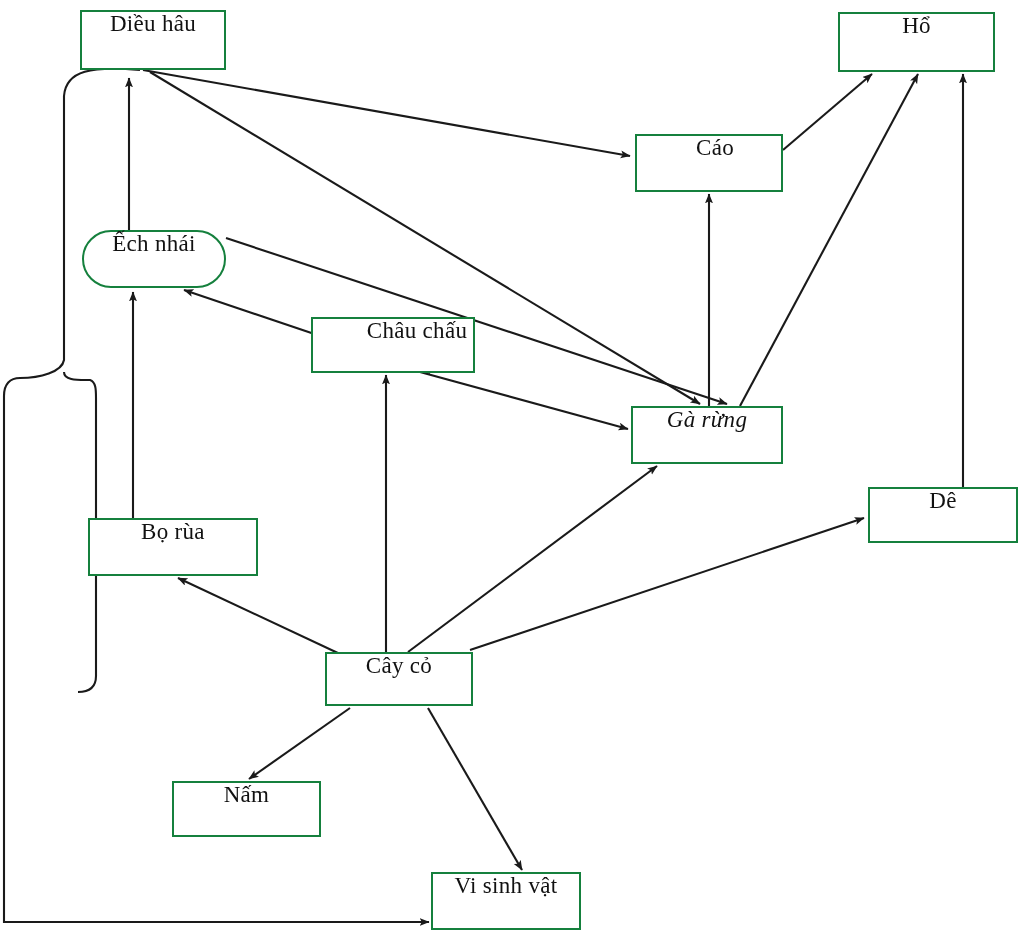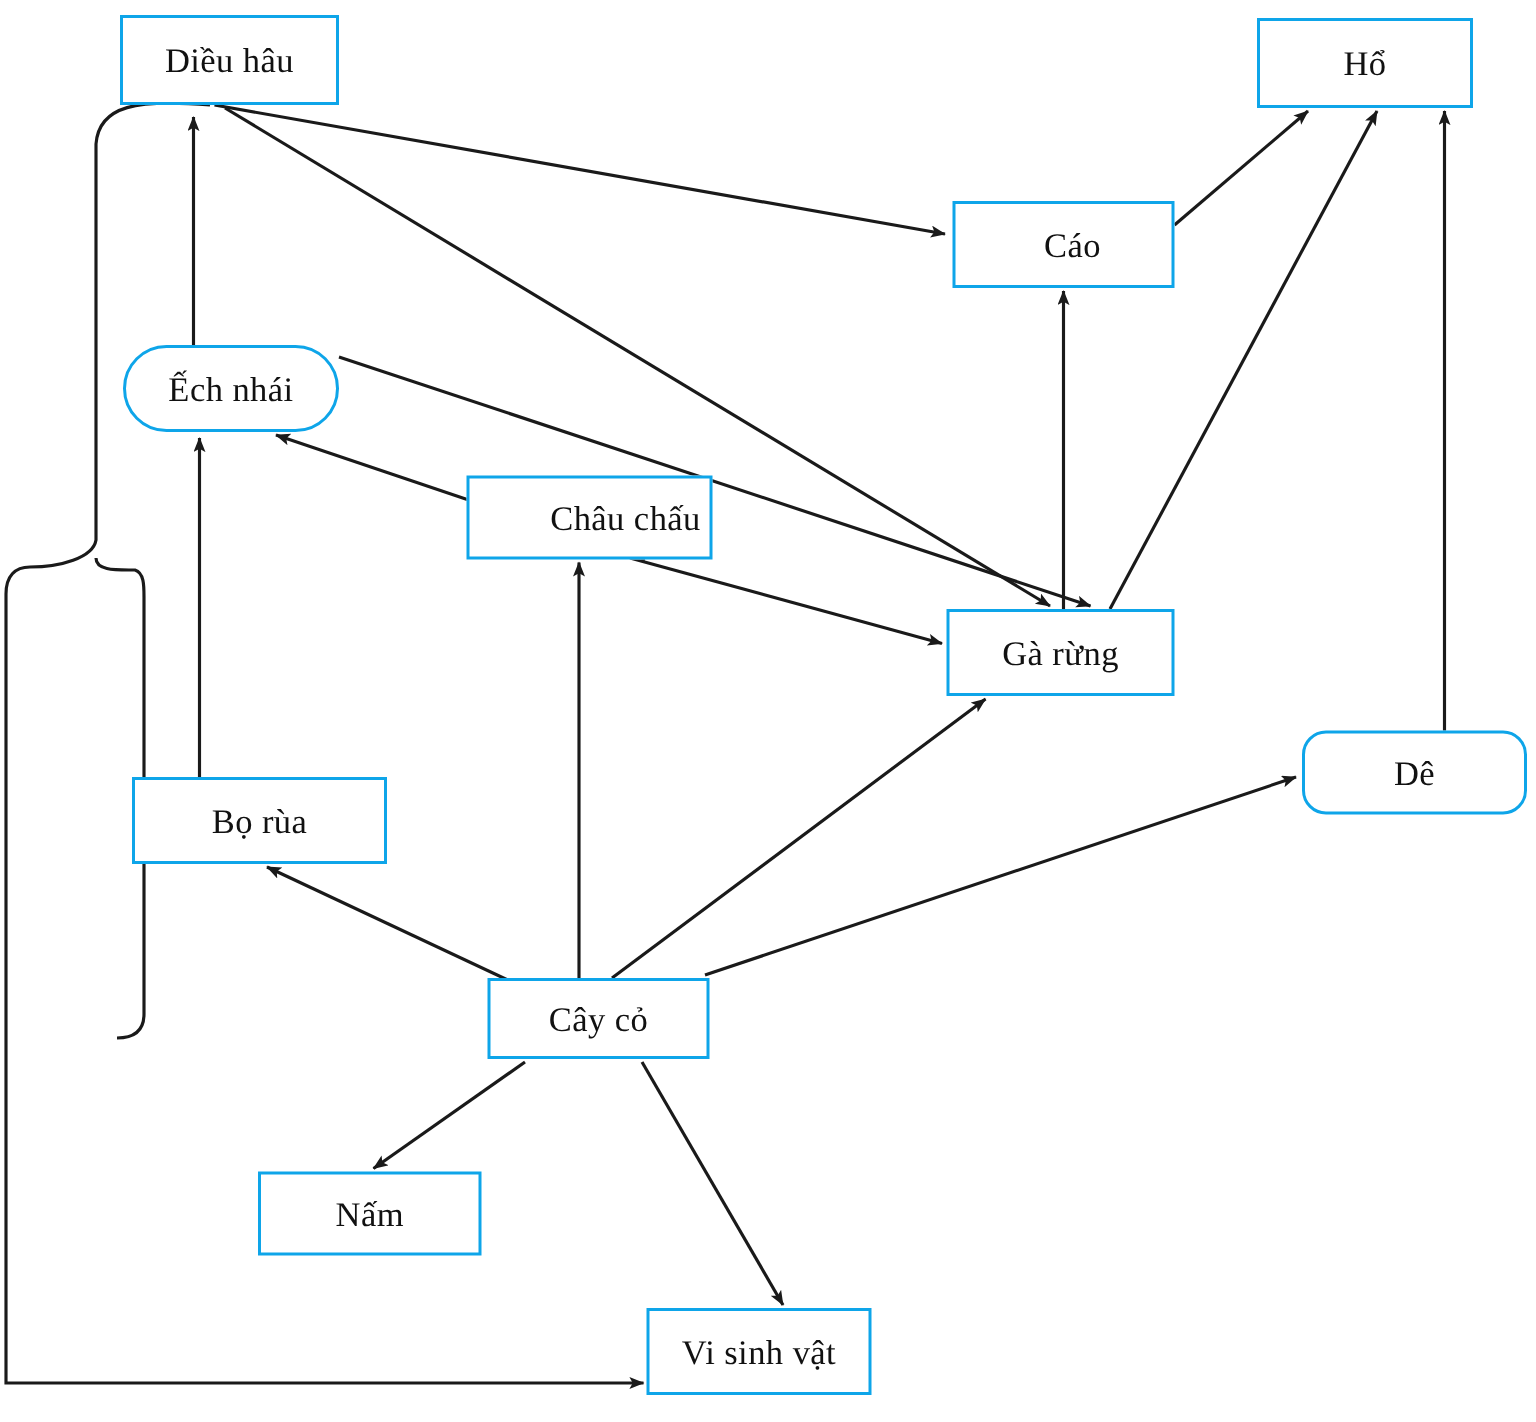--- a/index.html
+++ b/index.html
@@ -20,24 +20,23 @@
   #edge-layer {
     position: absolute;
     left: 0;
     top: 0;
     width: 1024px;
     height: 948px;
   }
   .node {
     position: absolute;
     box-sizing: border-box;
-    border: 2px solid #0ea5e9;
+    border: 2px solid #15803d;
     background: #ffffff;
     display: flex;
-    align-items: center;
     justify-content: center;
     color: #000000;
     z-index: 5;
   }
   .node-label {
     font-size: 23px;
     line-height: 1;
     letter-spacing: 0.3px;
     white-space: nowrap;
     color: #111111;
@@ -74,36 +73,36 @@
         <path d="M 428,708 L 522,870" stroke="#1a1a1a" marker-end="url(#arrowhead)"></path>
         <path d="M 140,70 C 92,66 66,70 64,96 L 64,360 C 62,372 40,378 20,378 C 10,378 4,384 4,396 L 4,922 L 429,922" stroke="#1a1a1a" marker-end="url(#arrowhead)"></path>
         <path d="M 64,372 C 64,380 76,380 86,380 L 90,380 C 96,382 96,390 96,398 L 96,676 C 96,688 88,692 78,692" stroke="#1a1a1a"></path>
       </g>
   </svg>
 
   <div id="nodes-group">
       <div class="node" style="left: 80px; top: 10px; width: 146px; height: 60px;">
         <span class="node-label">Diều hâu</span>
       </div>
-      <div class="node" style="left: 838px; top: 12px; width: 144px; height: 60px;">
+      <div class="node" style="left: 838px; top: 12px; width: 157px; height: 60px;">
         <span class="node-label">Hổ</span>
       </div>
       <div class="node" style="left: 635px; top: 134px; width: 148px; height: 58px; padding-left: 12px;">
         <span class="node-label">Cáo</span>
       </div>
       <div class="node" style="left: 82px; top: 230px; width: 144px; height: 58px; border-radius: 29px;">
         <span class="node-label">Ếch nhái</span>
       </div>
       <div class="node" style="left: 311px; top: 317px; width: 164px; height: 56px; padding-left: 48px;">
         <span class="node-label">Châu chấu</span>
       </div>
-      <div class="node" style="left: 631px; top: 406px; width: 152px; height: 58px;">
+      <div class="node" style="left: 631px; top: 406px; width: 152px; height: 58px; font-style: italic;">
         <span class="node-label">Gà rừng</span>
       </div>
-      <div class="node" style="left: 868px; top: 487px; width: 150px; height: 56px; border-radius: 16px;">
+      <div class="node" style="left: 868px; top: 487px; width: 150px; height: 56px;">
         <span class="node-label">Dê</span>
       </div>
       <div class="node" style="left: 88px; top: 518px; width: 170px; height: 58px;">
         <span class="node-label">Bọ rùa</span>
       </div>
       <div class="node" style="left: 325px; top: 652px; width: 148px; height: 54px;">
         <span class="node-label">Cây cỏ</span>
       </div>
       <div class="node" style="left: 172px; top: 781px; width: 149px; height: 56px;">
         <span class="node-label">Nấm</span>

